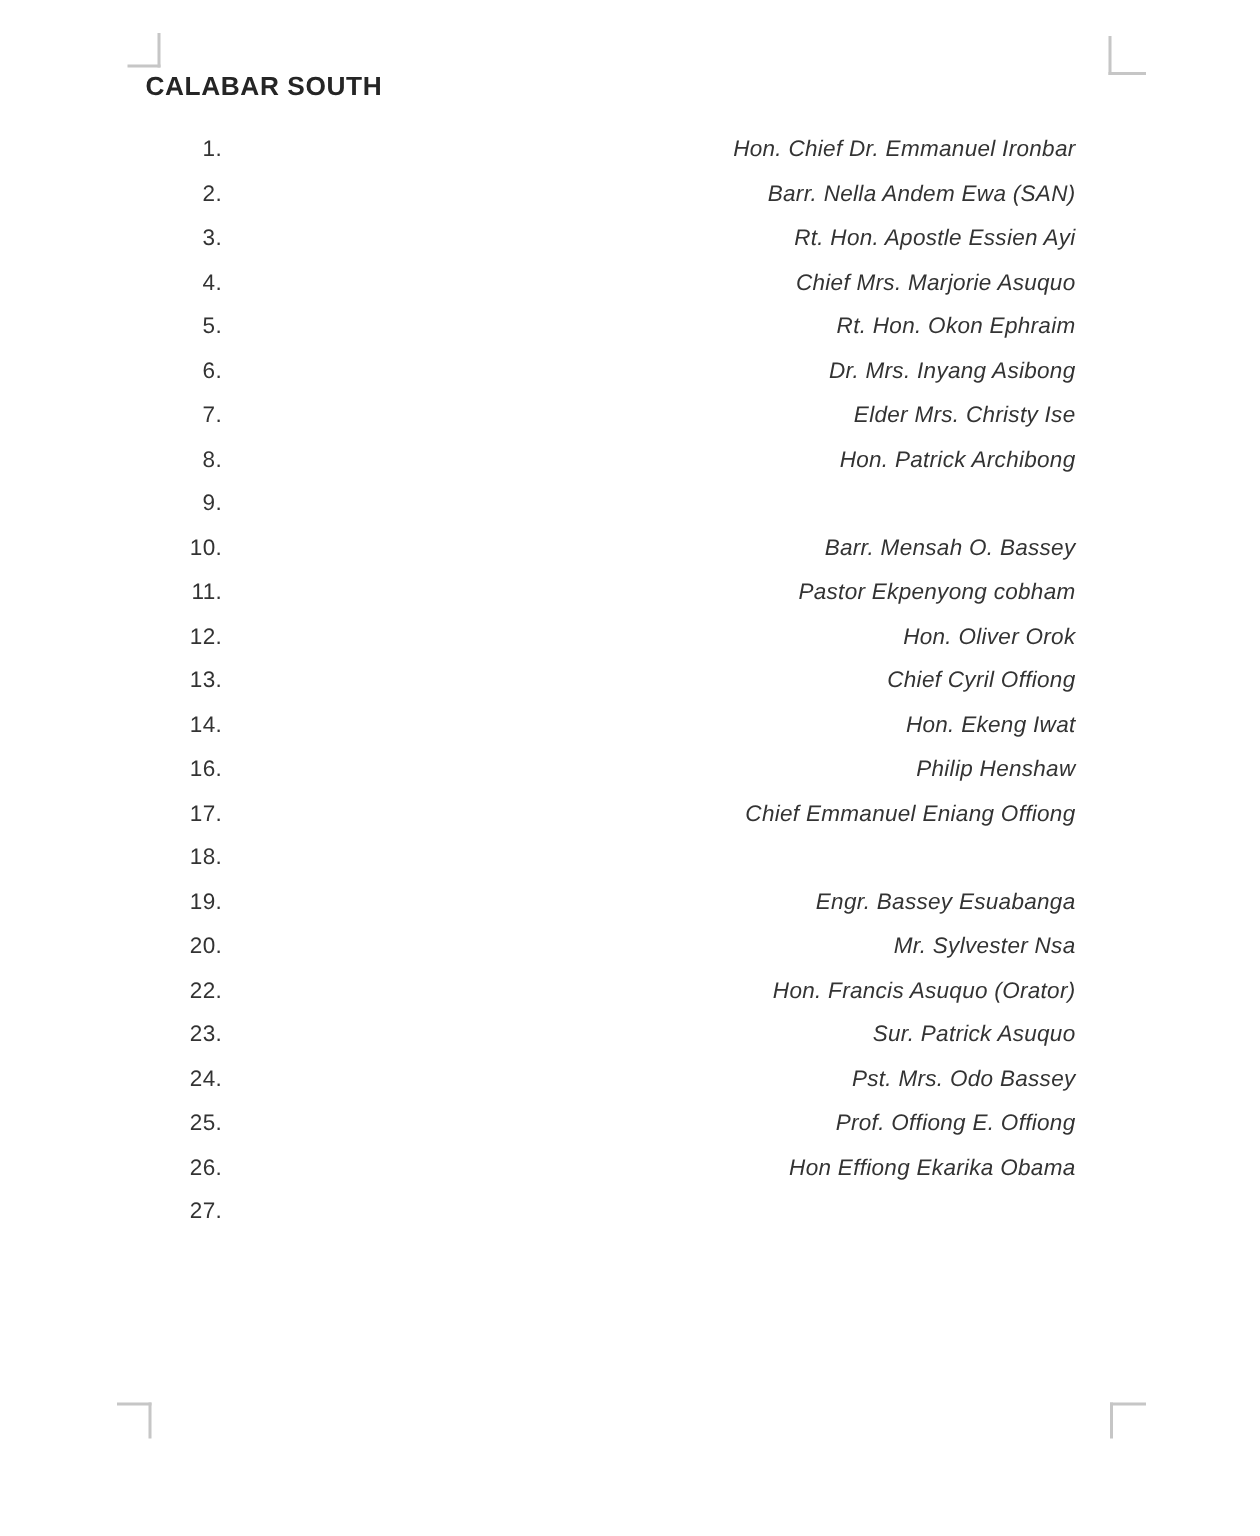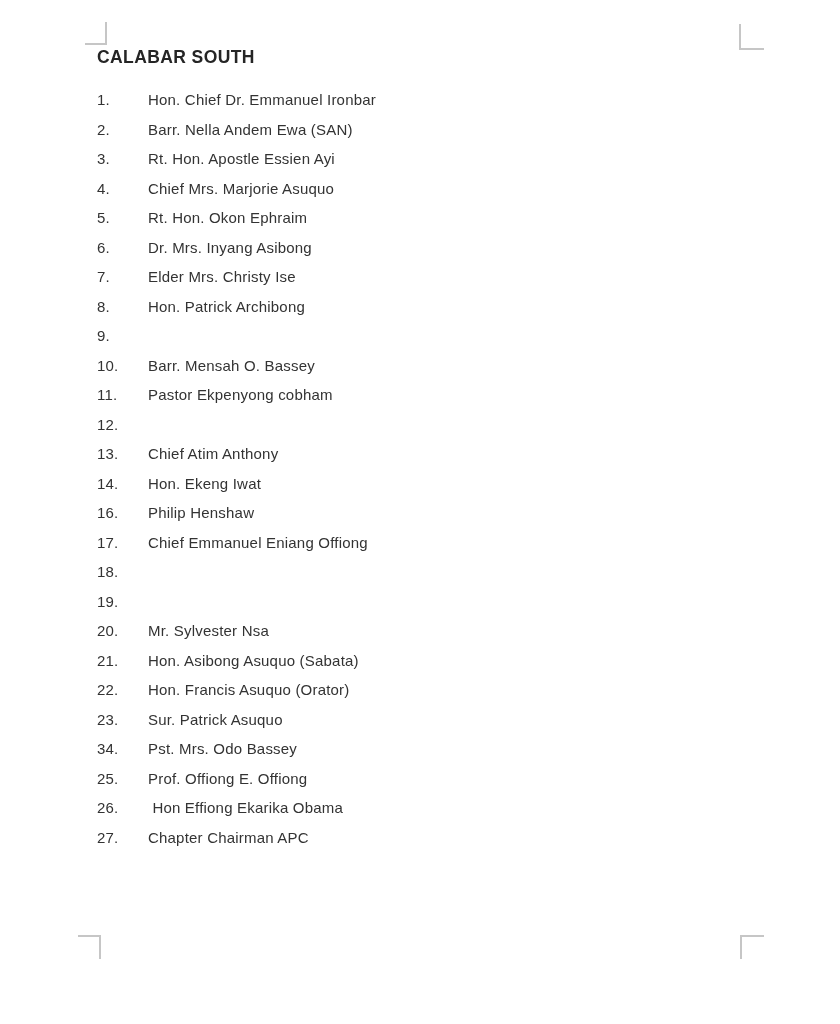--- a/index.html
+++ b/index.html
@@ -10,20 +10,21 @@
     background: #ffffff;
     font-family: "Liberation Sans", "DejaVu Sans", sans-serif;
     overflow: hidden;
   }
   .page {
     position: relative;
     width: 840px;
     height: 740px;
     background: #ffffff;
     color: #2e2e2e;
+    text-align: right;
   }
   
   .mark {
     position: absolute;
     width: 20px;
     height: 21px;
   }
   .mark.tl { left: 85px; top: 22px;  border-right: 2px solid #c6c6c6;  border-bottom: 2px solid #c6c6c6; }
   .mark.tr { left: 739px; top: 24px; border-left: 2px solid #c6c6c6;   border-bottom: 2px solid #c6c6c6; width: 23px; height: 24px; }
   .mark.bl { left: 78px; top: 935px; border-top: 2px solid #c6c6c6;    border-right: 2px solid #c6c6c6; width: 21px; height: 22px; }
@@ -53,20 +54,21 @@
   }
   .row .num {
     width: 51px;
     flex: 0 0 51px;
     letter-spacing: 0.2px;
   }
   .row .name {
     flex: 1;
     white-space: pre-wrap;
     letter-spacing: 0.2px;
+    font-style: italic;
   }
 </style>
 </head>
 <body>
 
 <div class="page">
   <div class="mark tl"></div>
   <div class="mark tr"></div>
   <div class="mark bl"></div>
   <div class="mark br"></div>
@@ -112,69 +114,66 @@
       <div class="row">
         <span class="num">10.</span>
         <span class="name">Barr. Mensah O. Bassey</span>
       </div>
       <div class="row">
         <span class="num">11.</span>
         <span class="name">Pastor Ekpenyong cobham</span>
       </div>
       <div class="row">
         <span class="num">12.</span>
+        <span class="name">Hon. Oliver Orok</span>
       </div>
       <div class="row">
         <span class="num">13.</span>
-        <span class="name">Chief Atim Anthony</span>
+        <span class="name">Chief Cyril Offiong</span>
       </div>
       <div class="row">
         <span class="num">14.</span>
         <span class="name">Hon. Ekeng Iwat</span>
       </div>
       <div class="row">
         <span class="num">16.</span>
         <span class="name">Philip Henshaw</span>
       </div>
       <div class="row">
         <span class="num">17.</span>
         <span class="name">Chief Emmanuel Eniang Offiong</span>
       </div>
       <div class="row">
         <span class="num">18.</span>
       </div>
       <div class="row">
         <span class="num">19.</span>
+        <span class="name">Engr. Bassey Esuabanga</span>
       </div>
       <div class="row">
         <span class="num">20.</span>
         <span class="name">Mr. Sylvester Nsa</span>
-      </div>
-      <div class="row">
-        <span class="num">21.</span>
-        <span class="name">Hon. Asibong Asuquo (Sabata)</span>
       </div>
       <div class="row">
         <span class="num">22.</span>
         <span class="name">Hon. Francis Asuquo (Orator)</span>
       </div>
       <div class="row">
         <span class="num">23.</span>
         <span class="name">Sur. Patrick Asuquo</span>
       </div>
       <div class="row">
-        <span class="num">34.</span>
+        <span class="num">24.</span>
         <span class="name">Pst. Mrs. Odo Bassey</span>
       </div>
       <div class="row">
         <span class="num">25.</span>
         <span class="name">Prof. Offiong E. Offiong</span>
       </div>
       <div class="row">
         <span class="num">26.</span>
         <span class="name"> Hon Effiong Ekarika Obama</span>
       </div>
       <div class="row">
         <span class="num">27.</span>
-        <span class="name">Chapter Chairman APC</span>
       </div>
     </div>
 </div>
 
 </body></html>

